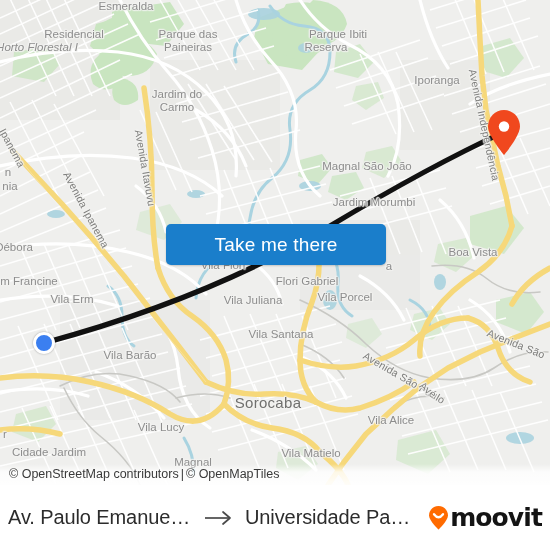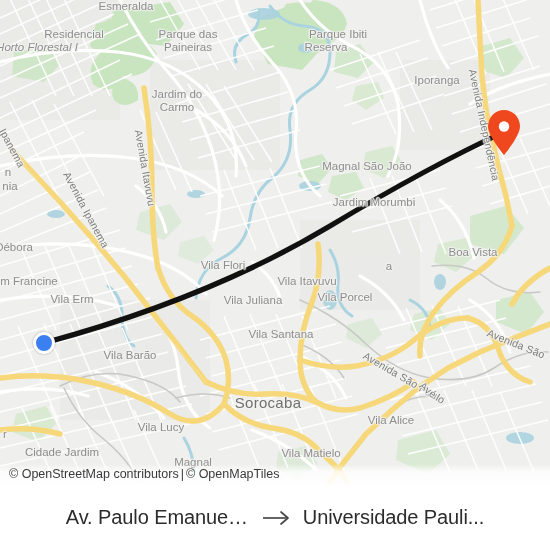--- a/index.html
+++ b/index.html
@@ -375,28 +375,28 @@
         <div class="map-label" style="left: 177px; top: 107px;">Carmo</div>
         <div class="map-label" style="left: 14px; top: 247px;">Débora</div>
         <div class="map-label" style="left: 29px; top: 281px;">m Francine</div>
         <div class="map-label" style="left: 72px; top: 299px;">Vila Erm</div>
         <div class="map-label" style="left: 10px; top: 186px;">nia</div>
         <div class="map-label" style="left: 8px; top: 172px;">n</div>
         <div class="map-label" style="left: 367px; top: 166px;">Magnal São João</div>
         <div class="map-label" style="left: 374px; top: 202px;">Jardim Morumbi</div>
         <div class="map-label" style="left: 473px; top: 252px;">Boa Vista</div>
         <div class="map-label" style="left: 223px; top: 265px;">Vila Flori</div>
-        <div class="map-label" style="left: 307px; top: 281px;">Vila Itavuvu</div>
+        <div class="map-label" style="left: 307px; top: 281px;">Flori Gabriel</div>
         <div class="map-label" style="left: 253px; top: 300px;">Vila Juliana</div>
         <div class="map-label" style="left: 345px; top: 297px;">Vila Porcel</div>
         <div class="map-label" style="left: 281px; top: 334px;">Vila Santana</div>
         <div class="map-label" style="left: 130px; top: 355px;">Vila Barão</div>
         <div class="map-label city" style="left: 268px; top: 402px;">Sorocaba</div>
         <div class="map-label" style="left: 161px; top: 427px;">Vila Lucy</div>
-        <div class="map-label" style="left: 62px; top: 452px;">Cidade Jardim</div>
+        <div class="map-label" style="left: 49px; top: 452px;">Cidade Jardim</div>
         <div class="map-label" style="left: 311px; top: 453px;">Vila Matielo</div>
         <div class="map-label" style="left: 391px; top: 420px;">Vila Alice</div>
         <div class="map-label" style="left: 193px; top: 462px;">Magnal</div>
         <div class="map-label" style="left: 5px; top: 434px;">r</div>
         <div class="map-label" style="left: 389px; top: 266px;">a</div>
       </div>
     <div id="street-labels">
         <div class="map-label street" style="left: 86px; top: 210px; transform: translate(-50%, -50%) rotate(62deg);">Avenida Ipanema</div>
         <div class="map-label street" style="left: 12px; top: 148px; transform: translate(-50%, -50%) rotate(62deg);">Ipanema</div>
         <div class="map-label street" style="left: 145px; top: 168px; transform: translate(-50%, -50%) rotate(80deg);">Avenida Itavuvu</div>
@@ -408,32 +408,42 @@
 
     <div id="origin-marker" style="left:33px; top:332px;"></div>
 
     <div id="dest-marker" style="left:487px; top:110px;">
       <svg viewBox="0 0 34 46" width="34" height="46">
         <path d="M17 45 C17 45 33 26 33 16.5 C33 7.4 25.8 0 17 0 C8.2 0 1 7.4 1 16.5 C1 26 17 45 17 45 Z" fill="#f0481e"></path>
         <circle cx="17" cy="16.5" r="5.2" fill="#ffffff"></circle>
       </svg>
     </div>
 
+    <button id="take-me-there">Take me there</button>
 
     <div id="attribution">
       <span>© OpenStreetMap contributors</span><span class="sep">|</span><span>© OpenMapTiles</span>
     </div>
   </div>
 
   <div id="bottom-bar">
     <div class="trip-endpoint">Av. Paulo Emanuel De Almeid...</div>
 
     <span id="trip-arrow">
       <svg width="30" height="16" viewBox="0 0 30 16">
         <line x1="1" y1="8" x2="25" y2="8" stroke="#4a4a4a" stroke-width="1.7"></line>
         <polyline points="19,2 26,8 19,14" fill="none" stroke="#4a4a4a" stroke-width="1.7" stroke-linecap="round" stroke-linejoin="round"></polyline>
       </svg>
     </span>
 
     <div class="trip-endpoint">Universidade Pauli...</div>
 
+    <div id="moovit-logo">
+      <span style="display:flex;">
+        <svg width="21" height="24" viewBox="0 0 21 24">
+          <path d="M10.5 23.5 C10.5 23.5 20 14.5 20 9.4 C20 4.2 15.7 0 10.5 0 C5.3 0 1 4.2 1 9.4 C1 14.5 10.5 23.5 10.5 23.5 Z" fill="#ff6b00"></path>
+          <path d="M6 8.2 Q10.5 14.2 15 8.2" fill="none" stroke="#ffffff" stroke-width="2.4" stroke-linecap="round"></path>
+        </svg>
+      </span>
+      <span id="moovit-wordmark">moovit</span>
+    </div>
   </div>
 </div>
 
 </body></html>

